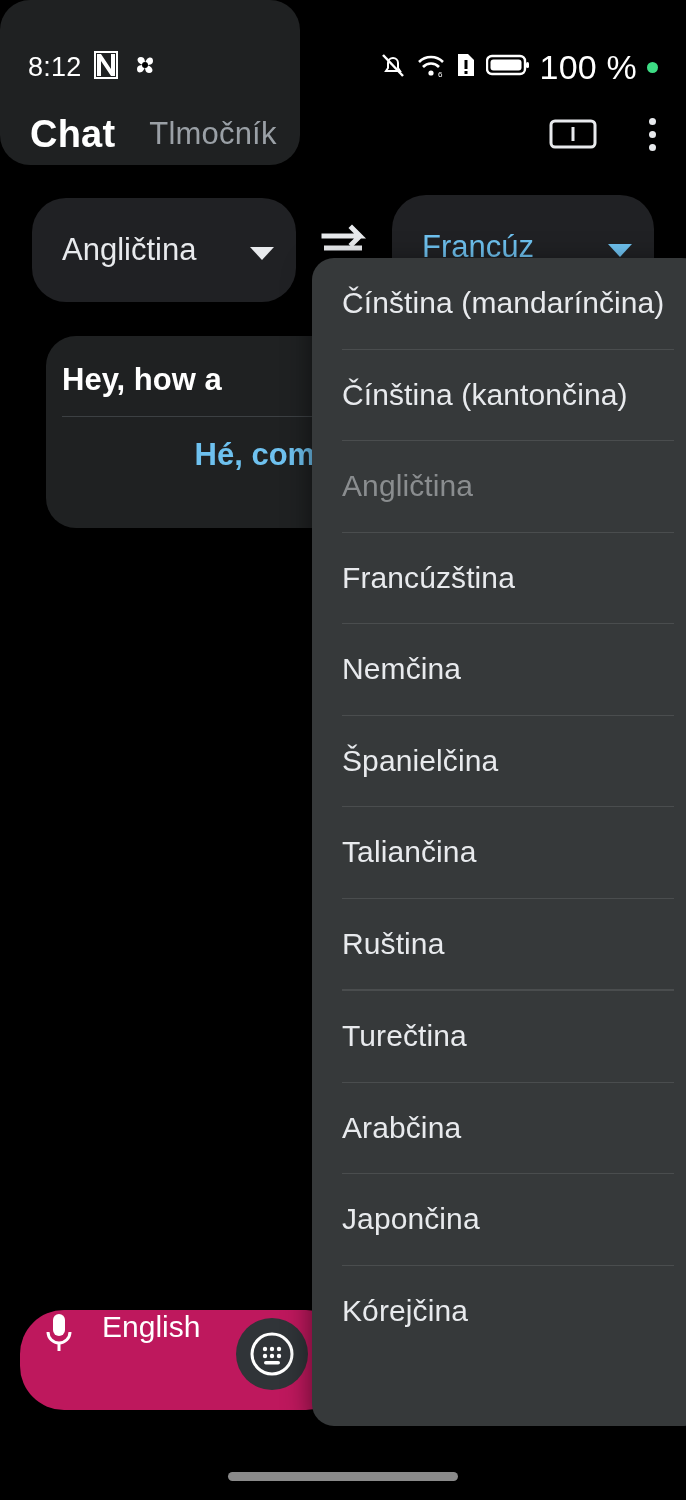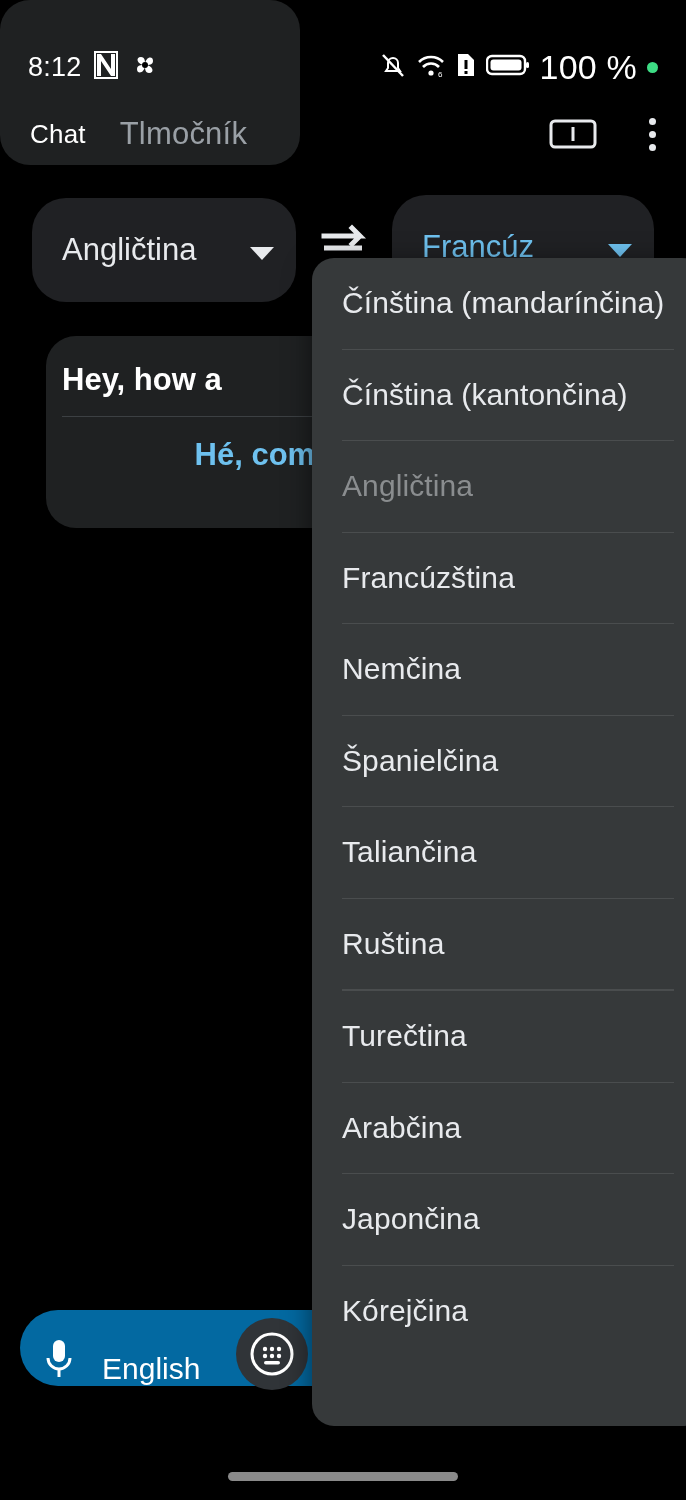--- a/index.html
+++ b/index.html
@@ -22,21 +22,21 @@
   .sb-right{ display:flex; align-items:center; gap:10px; }
   .sb-time{ color:#fff; font-size:27px; letter-spacing:.2px; }
   .sb-pct{ color:#fff; font-size:34px; letter-spacing:.2px; }
   .greendot{ width:11px;height:11px;border-radius:50%;background:#3ddc84; display:inline-block;}
 
   
   #appbar{
     position:absolute; left:0; top:86px; width:686px; height:96px;
     display:flex; align-items:center; padding:0 30px;
   }
-  .tab-chat{ color:#fff; font-size:26px; font-weight:normal; letter-spacing:.2px;}
+  .tab-chat{ color:#fff; font-size:38px; font-weight:bold; letter-spacing:.2px;}
   .tab-interp{ color:#9aa0a6; font-size:31px; margin-left:34px; letter-spacing:.2px;}
   .appbar-spacer{ flex:1; }
   .icon-btn{ display:flex; align-items:center; justify-content:center; }
   .dots{ display:flex; flex-direction:column; gap:6px; align-items:center; }
   .dots i{ width:7px;height:7px;border-radius:50%;background:#e8eaed; display:block;}
 
   
   .chip{
     position:absolute;
     background:#202124;
@@ -74,23 +74,23 @@
     position:absolute; left:620px; top:1288px; width:132px; height:132px;
     border-radius:50%; background:#2f6f92;
   }
   #fab-inner{
     position:absolute; left:640px; top:1308px; width:92px; height:92px;
     border-radius:50%; background:#4596c4;
   }
 
   
   #bottom-bar{
-    position:absolute; left:20px; top:1310px; width:330px; height:76px;
-    background:#0369a1; border-radius:44px;
-    display:flex; align-items:flex-end; padding:0 22px;
+    position:absolute; left:20px; top:1310px; width:330px; height:100px;
+    background:#be185d; border-radius:44px;
+    display:flex; align-items:flex-start; padding:0 22px;
   }
   #bottom-lang{ color:#fff; font-size:30px; margin-left:26px; }
   #kb-btn{
     position:absolute; left:236px; top:1318px;
     width:72px; height:72px; border-radius:50%; background:#303438;
     display:flex; align-items:center; justify-content:center;
   }
 
   
   #lang-menu{

